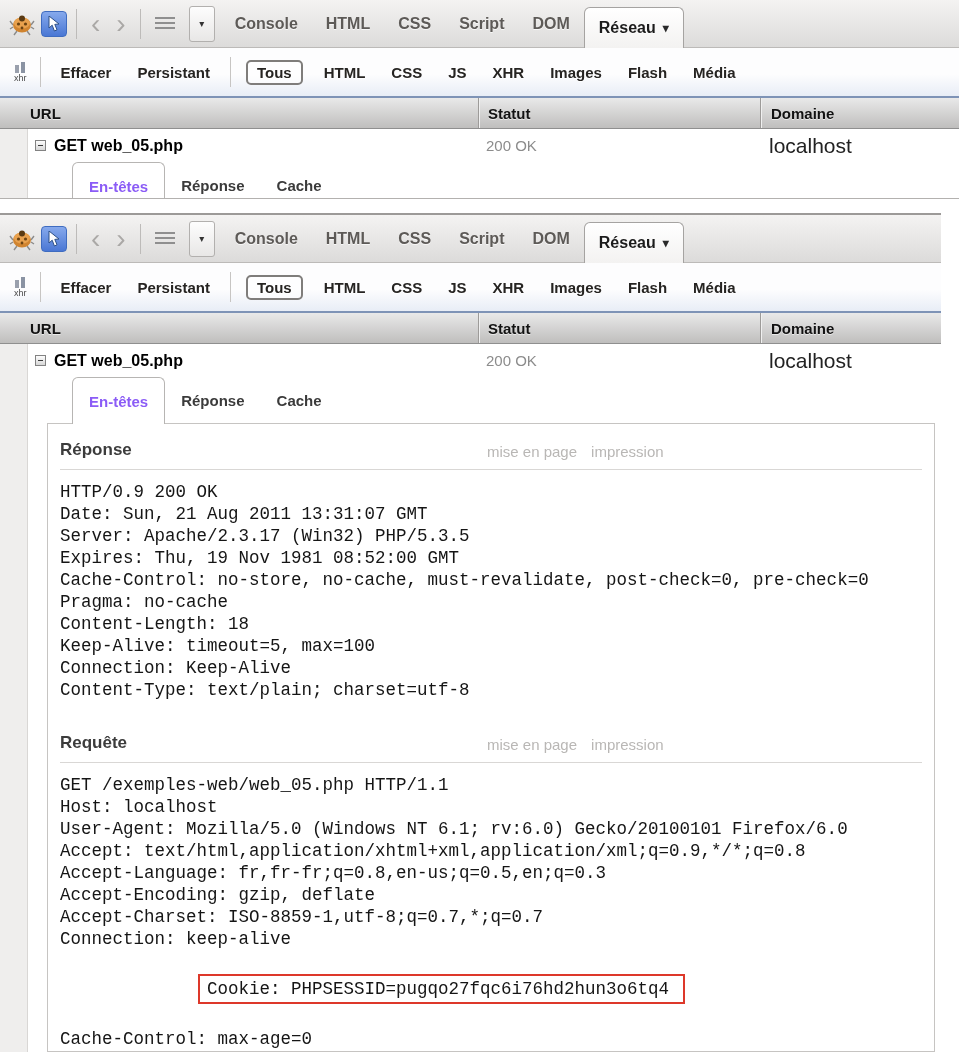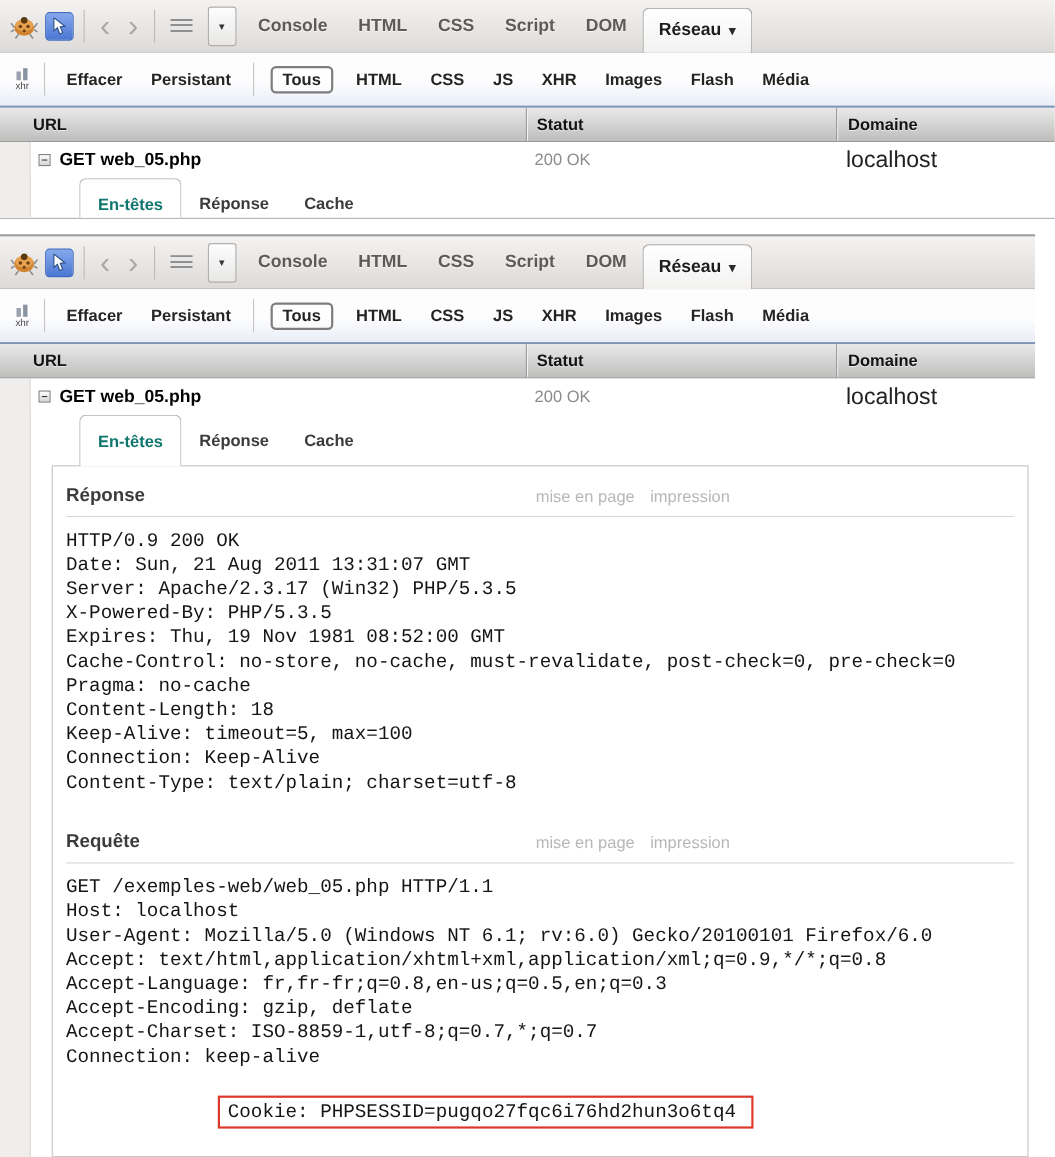--- a/index.html
+++ b/index.html
@@ -79,21 +79,21 @@
   .row-request { font-size: 16px; font-weight: bold; color: #000; }
   .row-status { flex: 0 0 282px; padding-left: 9px; font-size: 15px; color: #8c8c8c; }
   .row-domain { flex: 1 1 auto; padding-left: 10px; font-size: 21px; color: #222; }
 
   
   .dtabs { flex: 0 0 47px; display: flex; align-items: stretch; padding-left: 44px;
            margin-bottom: -1px; position: relative; z-index: 2; }
   .dtab { display: flex; align-items: center; padding: 0 16px; font-size: 15px;
           font-weight: bold; color: #3b3b3b; }
   .dtab.active { background: #fff; border: 1px solid #b7b5b3; border-bottom: none;
-                 border-radius: 6px 6px 0 0; color: #0f766e; }
+                 border-radius: 6px 6px 0 0; color: #8b5cf6; }
 
   .dpanel { flex: 1 1 auto; min-height: 0; margin: 0 6px 0 19px; border: 1px solid #c6c4c2;
             background: #fff; padding: 13px 12px; overflow: hidden; position: relative; }
   .grp-hdr { position: relative; height: 24px; margin-top: 3px; }
   .grp-title { font-size: 17px; font-weight: bold; color: #3c3c3c; }
   .grp-links { position: absolute; left: 427px; top: 3px; display: flex; gap: 14px;
                font-size: 15px; color: #b9b7b5; white-space: nowrap; }
   .grp-rule { border: none; border-top: 1px solid #d9d7d5; margin: 5px 0 11px; }
   .grp-gap { height: 29px; }
 
@@ -289,21 +289,20 @@
               <span>mise en page</span>
               <span>impression</span>
             </span>
           </div>
           <hr class="grp-rule">
 
           <div class="mono">
             <div class="mono-line">HTTP/0.9 200 OK</div>
             <div class="mono-line">Date: Sun, 21 Aug 2011 13:31:07 GMT</div>
             <div class="mono-line">Server: Apache/2.3.17 (Win32) PHP/5.3.5</div>
-            <div class="mono-line">X-Powered-By: PHP/5.3.5</div>
             <div class="mono-line">Expires: Thu, 19 Nov 1981 08:52:00 GMT</div>
             <div class="mono-line">Cache-Control: no-store, no-cache, must-revalidate, post-check=0, pre-check=0</div>
             <div class="mono-line">Pragma: no-cache</div>
             <div class="mono-line">Content-Length: 18</div>
             <div class="mono-line">Keep-Alive: timeout=5, max=100</div>
             <div class="mono-line">Connection: Keep-Alive</div>
             <div class="mono-line">Content-Type: text/plain; charset=utf-8</div>
           </div>
 
           <div class="grp-gap"></div>

